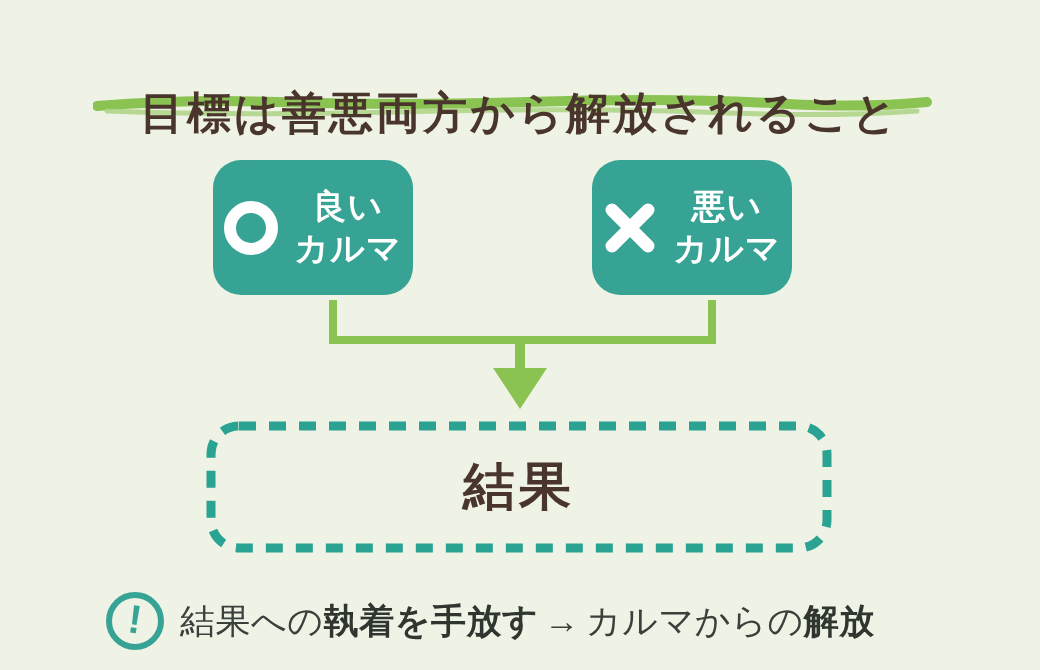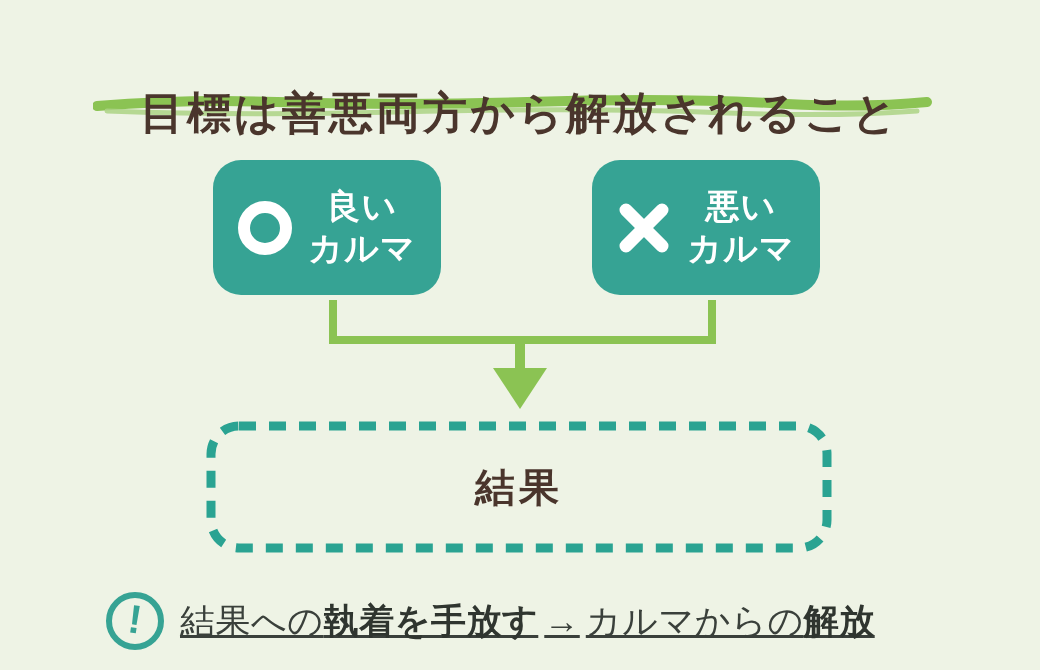--- a/index.html
+++ b/index.html
@@ -29,21 +29,21 @@
     position:absolute;left:0;right:0;top:48px;
     text-align:center;
     font-size:44px;font-weight:800;letter-spacing:3px;
     color:var(--brown);
     line-height:1.1;
     margin-top:41px;
   }
 
   
   .karma-box{
-    position:absolute;top:160px;width:228px;height:135px;
+    position:absolute;top:160px;width:200px;height:135px;
     background:var(--teal);border-radius:28px;
     display:flex;align-items:center;justify-content:center;gap:16px;
   }
   .karma-box.left{left:213px;}
   .karma-box.right{left:592px;}
   .ring-icon{
     width:54px;height:54px;flex:0 0 54px;
     border:12px solid var(--white);border-radius:50%;
   }
   .x-icon{width:54px;height:54px;flex:0 0 54px;}
@@ -55,41 +55,41 @@
 
   
   .connector{position:absolute;left:280px;top:296px;width:480px;height:118px;}
 
   
   .result-box{position:absolute;left:205px;top:420px;width:628px;height:134px;}
   .result-box svg{position:absolute;inset:0;}
   .result-label{
     position:absolute;inset:0;
     display:flex;align-items:center;justify-content:center;
-    font-size:40px;font-weight:800;letter-spacing:4px;
+    font-size:52px;font-weight:800;letter-spacing:4px;
     color:var(--brown);
   }
 
   
   .note-row{
     position:absolute;left:106px;top:592px;
     display:flex;align-items:center;gap:16px;
   }
   .note-icon{
     width:58px;height:58px;flex:0 0 58px;
     border:6px solid var(--teal);border-radius:50%;
     display:flex;align-items:center;justify-content:center;
   }
   .bang{
     font-size:40px;font-weight:800;color:var(--teal);
     transform:rotate(8deg) translateY(-2px);
     line-height:1;
   }
   .note-text{
-    font-size:35px;color:var(--text);letter-spacing:0.5px;white-space:nowrap;text-decoration:underline;
+    font-size:35px;color:var(--text);letter-spacing:0.5px;white-space:nowrap;
   }
   .note-text b{font-weight:800;color:#2f352f;}
   .note-text .arrow-glyph{margin:0 6px;font-weight:400;}
 </style>
 </head>
 <body>
 
 <div class="canvas">
 
   <svg class="title-underline" viewBox="0 0 840 26" preserveAspectRatio="none">

